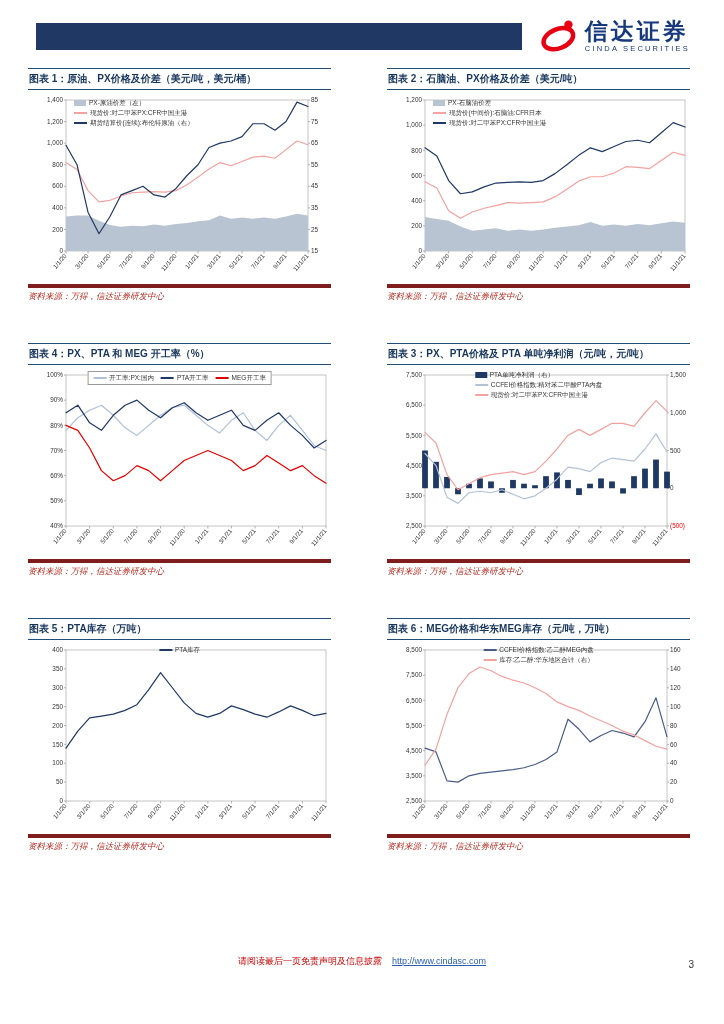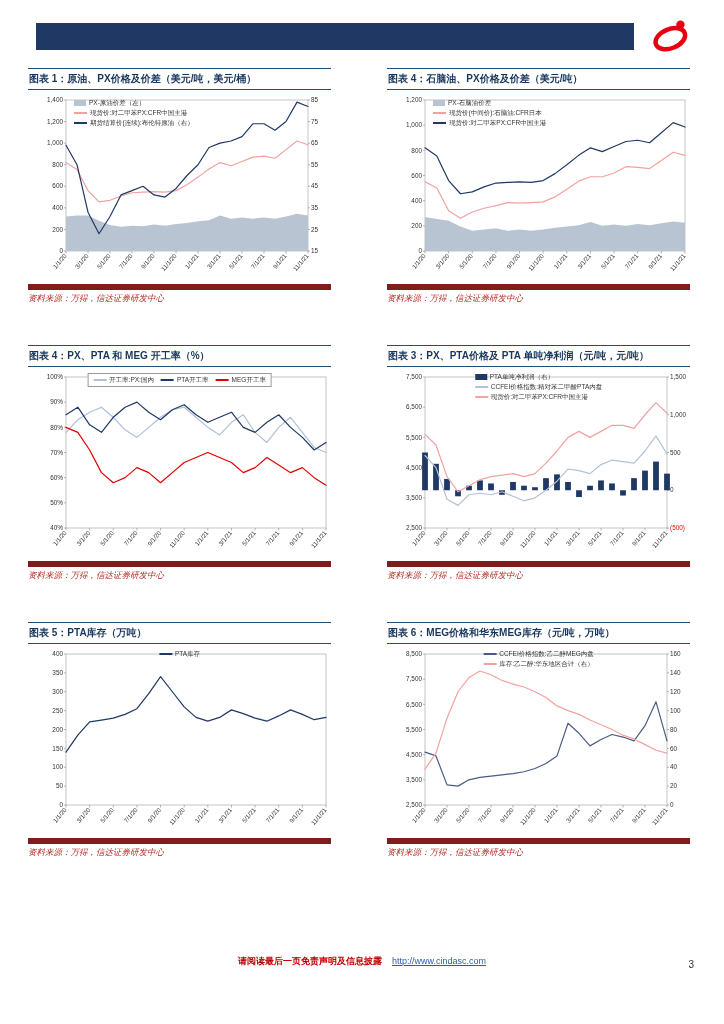--- a/index.html
+++ b/index.html
@@ -13,52 +13,56 @@
   .brand-cn{font-size:23px;font-weight:bold;color:#16387C;letter-spacing:3px;}
   .brand-en{font-size:7.5px;color:#16387C;letter-spacing:2.2px;margin-top:2px;}
   
   .rows{margin-top:12px;}
   .figrow{display:flex;gap:56px;margin:0 34px 40px 28px;}
   .fig{flex:1;min-width:0;}
   .fig-title{border-top:1.5px solid #1F4E79;border-bottom:1.5px solid #1F4E79;
      padding:3px 1px;font-size:10px;font-weight:bold;color:#17365D;white-space:nowrap;
      overflow:hidden;}
   .fig-plot{position:relative;height:192px;margin-top:1px;}
-  .fig-source{border-top:6px solid #7f1d1d;margin-top:1px;padding-top:3px;
+  .fig-source{border-top:4px solid #7f1d1d;margin-top:1px;padding-top:3px;
      font-size:8.5px;color:#B22A20;font-style:italic;font-family:"Liberation Serif",serif;}
   
   .legend{position:absolute;display:flex;flex-direction:column;gap:2px;
      font-size:6.5px;color:#333;line-height:1.25;}
   .lg-tl{left:46px;top:8px;}
   .lg-tc{left:50%;top:5px;transform:translateX(-50%);}
   .lg-row{flex-direction:row;gap:7px;}
   .lg-boxed{border:1px solid #9a9a9a;padding:2px 5px;background:#fff;}
   .lg-item{display:flex;align-items:center;gap:3px;white-space:nowrap;}
   .lg-mark{display:inline-block;flex:0 0 auto;}
   .lg-box{width:12px;height:6px;}
   .lg-line{width:13px;height:1.8px;}
   
   .footer{position:absolute;left:0;right:0;bottom:56px;display:flex;
      justify-content:center;align-items:baseline;gap:10px;font-size:9px;}
-  .foot-disclaimer{color:#C00000;font-weight:bold;}
+  .foot-disclaimer{color:#C00000;}
   .foot-link{color:#2A5DB0;}
   .pagenum{position:absolute;right:30px;bottom:0;font-size:10px;color:#333;}
 </style>
 </head>
 <body>
 
 <div class="header">
   <div class="hbar"></div>
   <div class="logo">
     <svg width="40" height="40" viewBox="0 0 44 44">
       <g transform="rotate(-22 22 24)">
         <ellipse cx="22" cy="25" rx="17" ry="10.5" fill="none" stroke="#E60012" stroke-width="5"></ellipse>
       </g>
       <circle cx="33.5" cy="9.5" r="4.6" fill="#E60012"></circle>
     </svg>
+    <div class="brand">
+      <span class="brand-cn">信达证券</span>
+      <span class="brand-en">CINDA SECURITIES</span>
+    </div>
   </div>
 </div>
 
 <div class="rows">
 
   <div class="figrow">
     <div class="fig">
       <div class="fig-title">图表 1：原油、PX价格及价差（美元/吨，美元/桶）</div>
       <div class="fig-plot">
           <svg width="307" height="192" viewBox="0 0 307 192" style="font-family:'Liberation Sans',sans-serif;display:block">
@@ -134,21 +138,21 @@
             </div>
             <div class="lg-item">
               <span class="lg-mark lg-line" style="background: rgb(31, 56, 100);"></span>
               <span>期货结算价(连续):布伦特原油（右）</span>
             </div>
           </div>
         </div>
       <div class="fig-source">资料来源：万得，信达证券研发中心</div>
     </div>
     <div class="fig">
-      <div class="fig-title">图表 4：石脑油、PX价格及价差（美元/吨）</div>
+      <div class="fig-title">图表 2：石脑油、PX价格及价差（美元/吨）</div>
       <div class="fig-plot">
           <svg width="307" height="192" viewBox="0 0 307 192" style="font-family:'Liberation Sans',sans-serif;display:block">
             <rect x="38" y="9" width="260" height="151" fill="#ffffff" stroke="#ABABAB" stroke-width="0.7"></rect>
             <text x="35" y="162.2" text-anchor="end" font-size="6.4" fill="#333">0</text>
             <line x1="36" y1="160" x2="38" y2="160" stroke="#888" stroke-width="0.6"></line>
             <text x="35" y="137.03333333333333" text-anchor="end" font-size="6.4" fill="#333">200</text>
             <line x1="36" y1="134.83333333333334" x2="38" y2="134.83333333333334" stroke="#888" stroke-width="0.6"></line>
             <text x="35" y="111.86666666666667" text-anchor="end" font-size="6.4" fill="#333">400</text>
             <line x1="36" y1="109.66666666666667" x2="38" y2="109.66666666666667" stroke="#888" stroke-width="0.6"></line>
             <text x="35" y="86.7" text-anchor="end" font-size="6.4" fill="#333">600</text>

